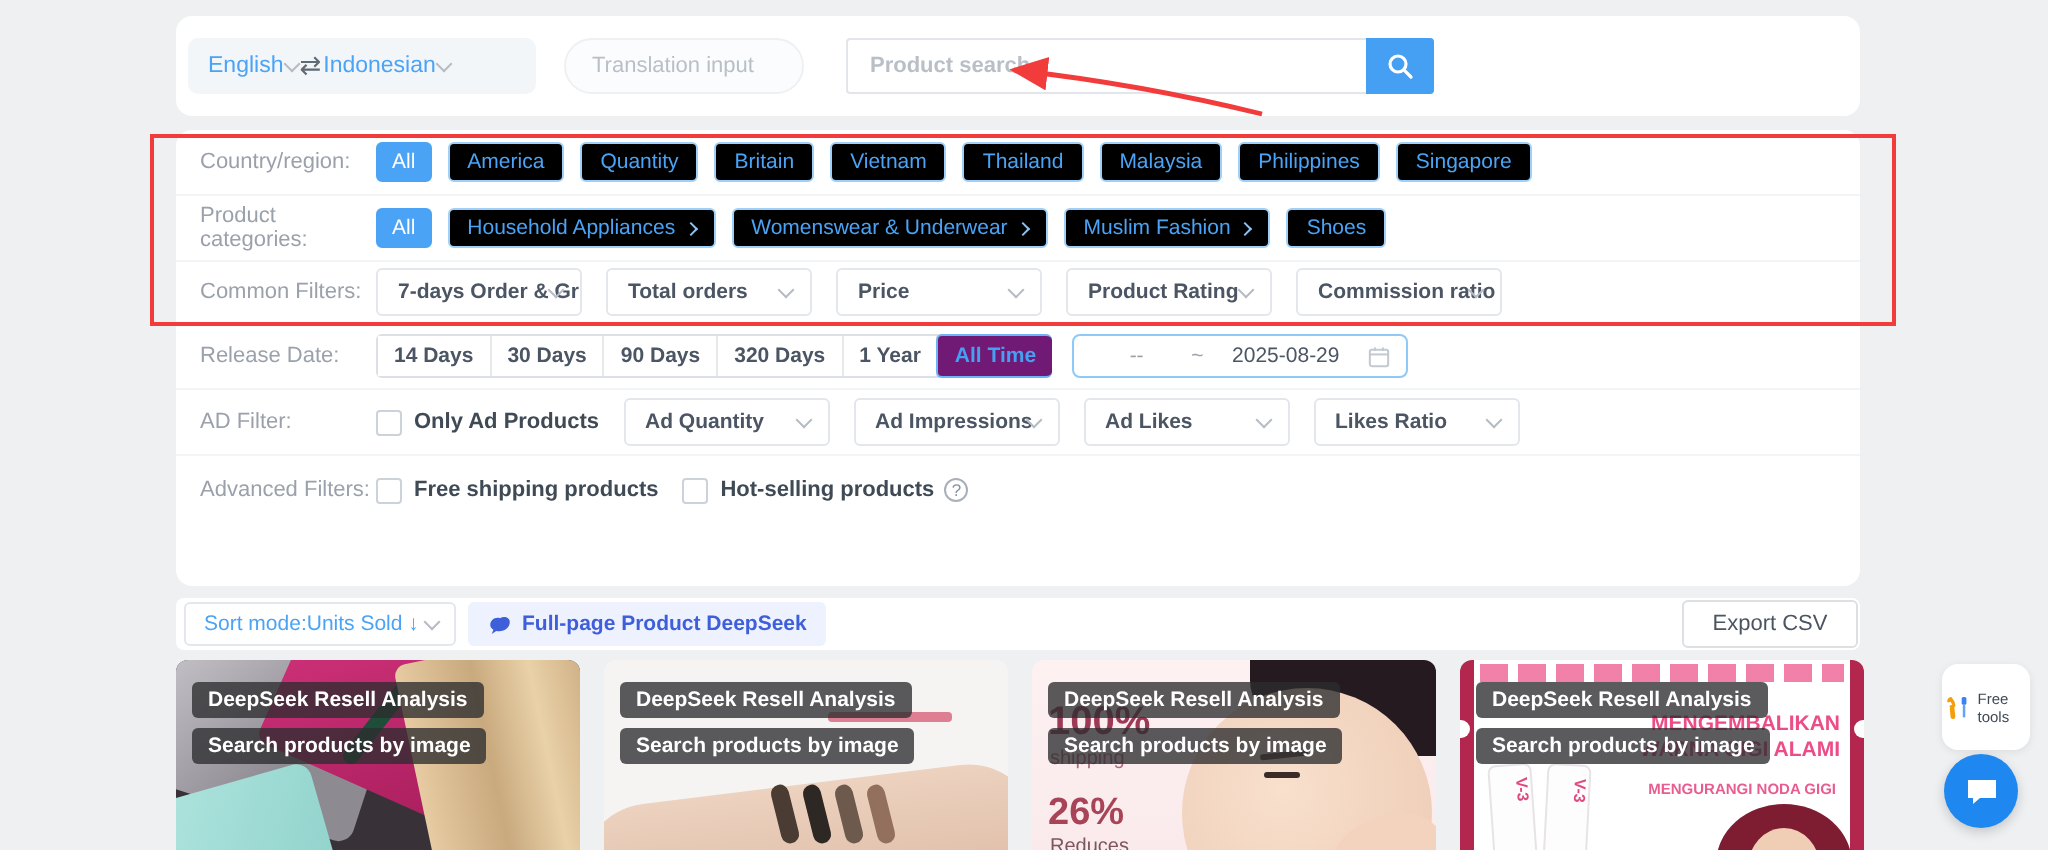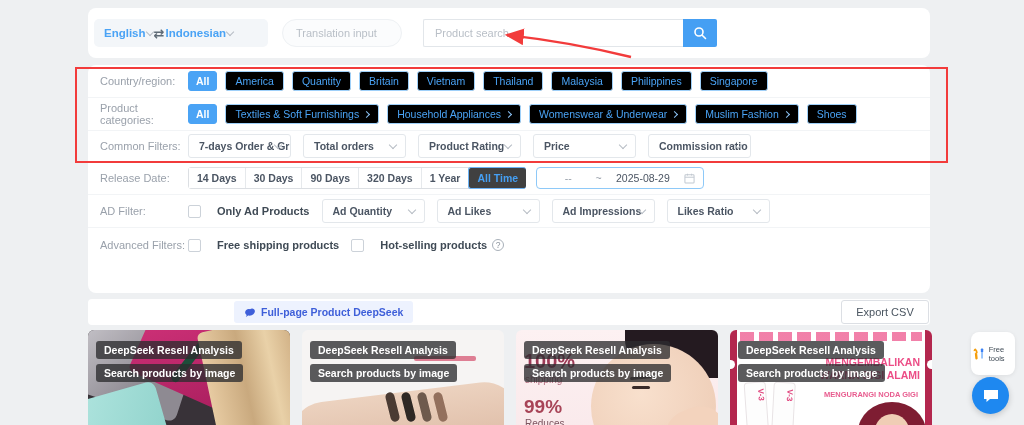--- a/index.html
+++ b/index.html
@@ -11,40 +11,40 @@
     font-family: "Liberation Sans", "DejaVu Sans", sans-serif;
     color: #3f4a55;
   }
   .card { position:absolute; background:#fff; border-radius:8px; }
 
   
   #topbar { left:88px; top:8px; width:842px; height:50px; }
   .lang-pill {
     position:absolute; left:6px; top:11px; width:174px; height:28px;
     background:#f3f6f9; border-radius:5px; display:flex; align-items:center;
-    padding:0 10px; gap:1px; cursor:pointer;font-weight:bold;
+    padding:0 10px; gap:1px; cursor:pointer;
   }
   .lang-text { color:#4aa3f5; font-size:11.5px; }
   .swap { font-family:"DejaVu Sans", sans-serif; color:#5f6b76; font-size:13px; line-height:1; }
   .chev {
     width:6px; height:6px; border-right:1.4px solid #b6bcc4; border-bottom:1.4px solid #b6bcc4;
     transform:rotate(45deg); margin-top:-3px; flex-shrink:0;
   }
   .trans-input {
     position:absolute; left:194px; top:11px; width:120px; height:28px;
     border:1px solid #eef1f4; background:#fbfcfd; border-radius:14px;
     padding:0 13px; font-size:11px; color:#3f4a55; outline:none;
     font-family:"Liberation Sans",sans-serif;
   }
   .trans-input::placeholder, .search-input::placeholder { color:#b9bfc7; }
   .search-wrap { position:absolute; left:335px; top:11px; height:28px; display:flex; }
   .search-input {
     width:260px; height:28px; border:1px solid #e2e6ea; border-right:none;
     border-radius:2px 0 0 2px; padding:0 11px; font-size:11px; outline:none;
-    font-family:"Liberation Sans",sans-serif; color:#3f4a55;
+    font-family:"Liberation Sans",sans-serif; color:#3f4a55;font-weight:bold;
   }
   .search-btn {
     width:34px; height:28px; background:#459ff3; border:none; border-radius:0 2px 2px 0;
     display:flex; align-items:center; justify-content:center; cursor:pointer;
   }
 
   
   #filterpanel { left:88px; top:65px; width:842px; height:228px; }
   .frow { display:flex; align-items:center; padding:0 12px; border-bottom:1px solid #f2f4f6; }
   .frow:last-child { border-bottom:none; }
@@ -52,21 +52,21 @@
   .r-selected { height:31px; }
   .r-country, .r-cats, .r-release, .r-ad { height:33px; }
   .r-common { height:31px; }
   .r-adv { height:34px; }
 
   .tagbtn {
     height:20px; padding:0 9px; border:1px solid #9fd0f9; color:#4aa3f5; background:#000000;
     border-radius:3px; font-size:10.5px; margin-right:8px; display:inline-flex;
     align-items:center; gap:5px; cursor:pointer; white-space:nowrap;
   }
-  .tagbtn.all { background:#4aa3f5; color:#fff; border-color:#4aa3f5; padding:4px 7px; font-weight:bold; }
+  .tagbtn.all { background:#4aa3f5; color:#fff; border-color:#4aa3f5; padding:4px 7px; font-weight:normal; }
   .chev-r {
     width:5px; height:5px; border-right:1.3px solid #8cc3f6; border-top:1.3px solid #8cc3f6;
     transform:rotate(45deg); flex-shrink:0;
   }
   .ddl {
     position:relative; width:103px; height:24px; border:1px solid #e3e7eb; border-radius:3px;
     background:#fff; margin-right:12px; display:flex; align-items:center;
     padding:0 20px 0 10px; font-size:10.5px; font-weight:600; color:#4b5563; cursor:pointer;
     white-space:nowrap; overflow:hidden;
   }
@@ -74,35 +74,35 @@
   .seg {
     display:flex; border:1px solid #dcdfe3; border-radius:3px; overflow:visible; height:22px;
   }
   .seg .segi {
     padding:0 8px; display:flex; align-items:center; font-size:10.5px; font-weight:600;
     color:#4b5563; border-right:1px solid #e6e9ec; cursor:pointer; background:#fff; white-space:nowrap;
   }
   .seg .segi:last-child { border-right:none; }
   .segi.active {
     color:#459ff3; border:1px solid #6db4f7; border-radius:3px; margin:-1px;
-    position:relative; z-index:1; background:#404040;
+    position:relative; z-index:1; background:#701a75;
   }
   .datebox {
     margin-left:10px; width:168px; height:22px; border:1px solid #8ec9f8; border-radius:4px;
     display:flex; align-items:center; padding:0 8px; font-size:10.5px; color:#4b5563;
     gap:4px; cursor:pointer; background:#fff;
   }
   .datebox .dfrom { flex:1; text-align:center; color:#9aa1ab; }
   .datebox .dsep { color:#9aa1ab; }
   .datebox .dto { flex:1.6; text-align:center; }
   .cb {
     width:13px; height:13px; border:1px solid #ccd2d9; border-radius:2px; background:#fff;
     display:inline-block; flex-shrink:0; cursor:pointer;
   }
-  .cb-label { font-size:11px; font-weight:700; color:#3f4a55; margin:0 12px 0 16px; white-space:nowrap; }
+  .cb-label { font-size:11px; font-weight:700; color:#3f4a55; margin:0 12px 0 6px; white-space:nowrap; }
   .qmark {
     width:12px; height:12px; border:1px solid #a8b0b9; border-radius:50%; color:#8a929c;
     font-size:8.5px; display:inline-flex; align-items:center; justify-content:center;
     margin-left:-7px; margin-right:6px; flex-shrink:0;
   }
 
   
   #sortbar { left:88px; top:299px; width:842px; height:26px; border-radius:4px; }
   .sort-ddl {
     position:absolute; left:4px; top:2px; width:136px; height:22px; border:1px solid #e3e7eb;
@@ -249,24 +249,20 @@
     <button class="tagbtn">Thailand</button>
     <button class="tagbtn">Malaysia</button>
     <button class="tagbtn">Philippines</button>
     <button class="tagbtn">Singapore</button>
   </div>
 
   <div class="frow r-cats">
     <span class="flabel">Product categories:</span>
     <button class="tagbtn all">All</button>
     <button class="tagbtn">
-      <span>Textiles &amp; Soft Furnishings</span>
-        <span class="chev-r"></span>
-    </button>
-    <button class="tagbtn">
       <span>Household Appliances</span>
         <span class="chev-r"></span>
     </button>
     <button class="tagbtn">
       <span>Womenswear &amp; Underwear</span>
         <span class="chev-r"></span>
     </button>
     <button class="tagbtn">
       <span>Muslim Fashion</span>
         <span class="chev-r"></span>
@@ -281,25 +277,25 @@
     <span class="flabel">Common Filters:</span>
     <div class="ddl">
       <span>7-days Order &amp; Gr···</span>
         <span class="chev"></span>
     </div>
     <div class="ddl">
       <span>Total orders</span>
         <span class="chev"></span>
     </div>
     <div class="ddl">
+      <span>Price</span>
+        <span class="chev"></span>
+    </div>
+    <div class="ddl">
       <span>Product Rating</span>
-        <span class="chev"></span>
-    </div>
-    <div class="ddl">
-      <span>Price</span>
         <span class="chev"></span>
     </div>
     <div class="ddl">
       <span>Commission ratio</span>
         <span class="chev"></span>
     </div>
   </div>
 
   <div class="frow r-release">
     <span class="flabel">Release Date:</span>
@@ -326,44 +322,48 @@
 
   <div class="frow r-ad">
     <span class="flabel">AD Filter:</span>
     <span class="cb"></span>
     <span class="cb-label">Only Ad Products</span>
     <div class="ddl">
       <span>Ad Quantity</span>
         <span class="chev"></span>
     </div>
     <div class="ddl">
+      <span>Ad Impressions</span>
+        <span class="chev"></span>
+    </div>
+    <div class="ddl">
       <span>Ad Likes</span>
-        <span class="chev"></span>
-    </div>
-    <div class="ddl">
-      <span>Ad Impressions</span>
         <span class="chev"></span>
     </div>
     <div class="ddl">
       <span>Likes Ratio</span>
         <span class="chev"></span>
     </div>
   </div>
 
   <div class="frow r-adv">
     <span class="flabel">Advanced Filters:</span>
     <span class="cb"></span>
     <span class="cb-label">Free shipping products</span>
     <span class="cb"></span>
     <span class="cb-label">Hot-selling products</span>
     <span class="qmark">?</span>
   </div>
 </div>
 
 <div class="card" id="sortbar">
+  <div class="sort-ddl">
+    <span>Sort mode:Units Sold ↓</span>
+    <span class="chev"></span>
+  </div>
   <button class="deepseek-btn">
     <svg width="12" height="11" viewBox="0 0 16 14">
       <path d="M1.5 7 C1.5 3.5 5 1.5 8 2.5 C10.5 0.8 14.5 1.8 14.5 5 C14.5 9 10.5 12 5.5 11 L2.5 13 L3.6 10.2 C2.4 9.4 1.5 8.3 1.5 7 Z" fill="#3e5fd9"></path>
     </svg>
     <span>Full-page Product DeepSeek</span>
   </button>
   <button class="export-btn">Export CSV</button>
 </div>
 
 <div class="pcard c1" style="left:88px">
@@ -393,21 +393,21 @@
 
 <div class="pcard c3" style="left:516px">
   <div class="art">
     <div class="hair"></div>
       <div class="face"></div>
       <div class="brow"></div>
       <div class="eye"></div>
       <div class="hand"></div>
     <div class="t100">100%</div>
     <div class="tmoist">shipping</div>
-    <div class="t84">99%</div>
+    <div class="t84">26%</div>
     <div class="treduce">Reduces</div>
   </div>
   <span class="ov ov1">DeepSeek Resell Analysis</span>
   <span class="ov ov2">Search products by image</span>
 </div>
 
 <div class="pcard c4" style="left:730px">
   <div class="art">
     <div class="banner"></div>
     <div class="bar barl">

